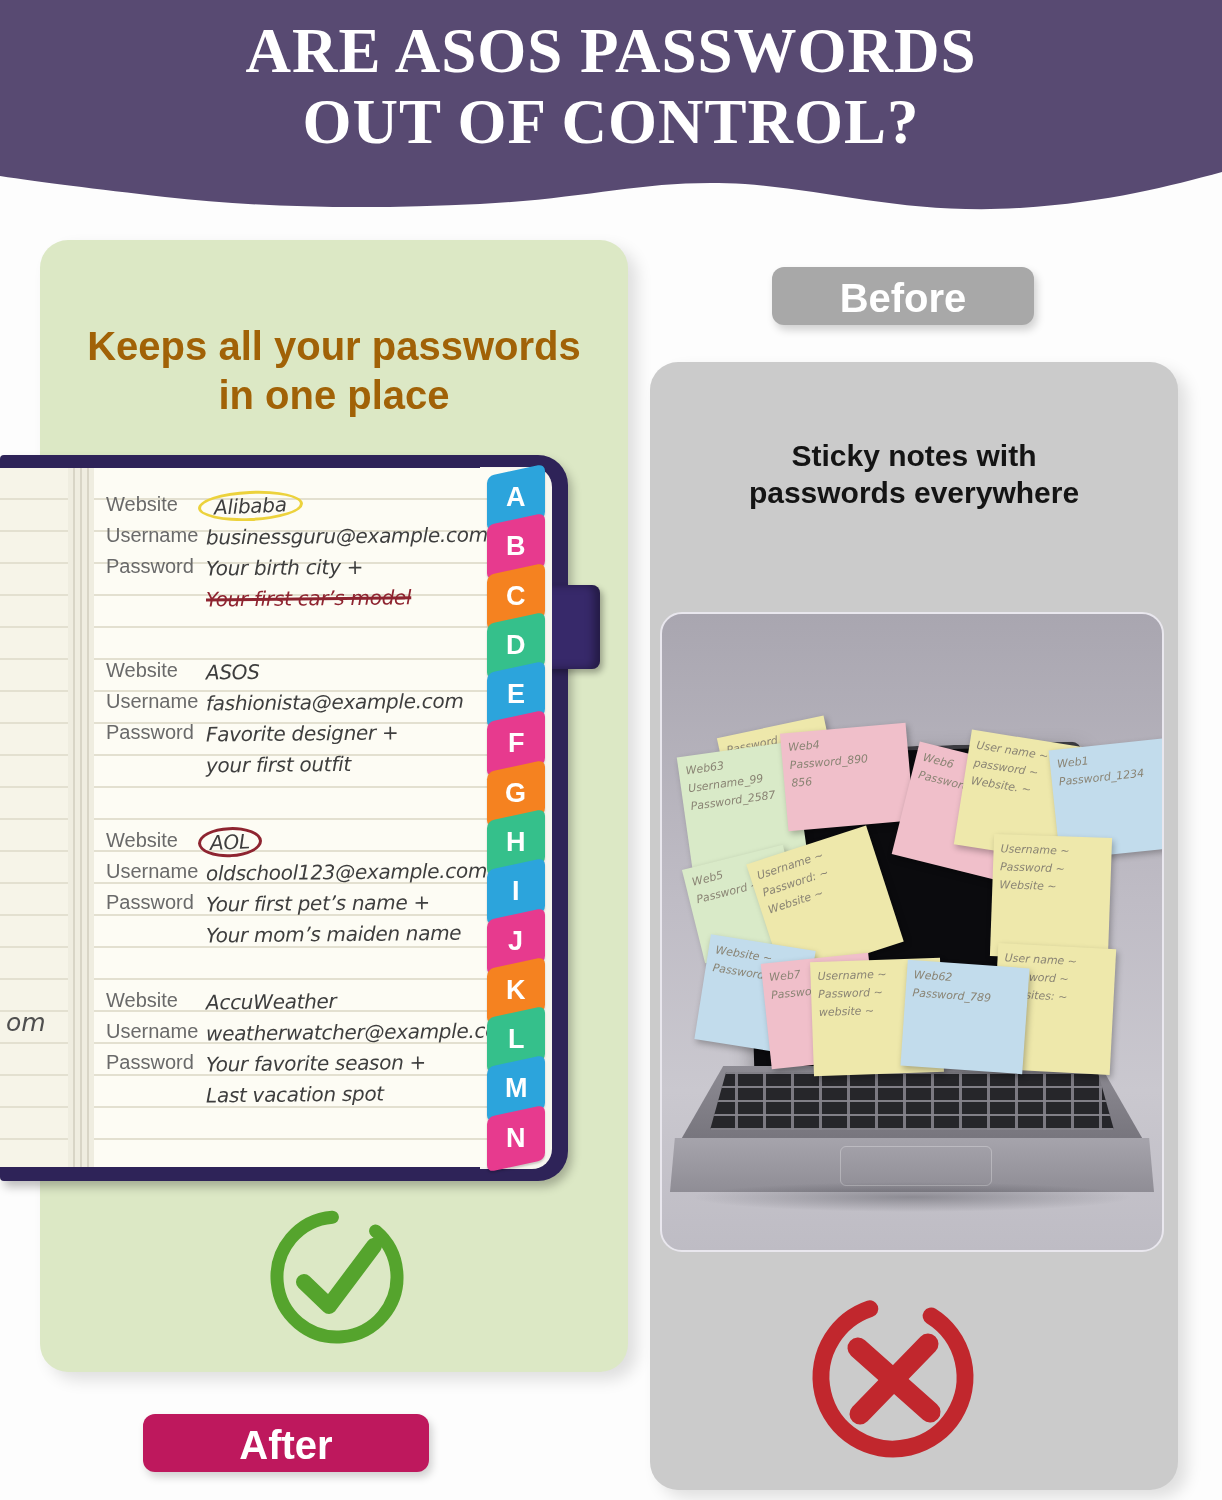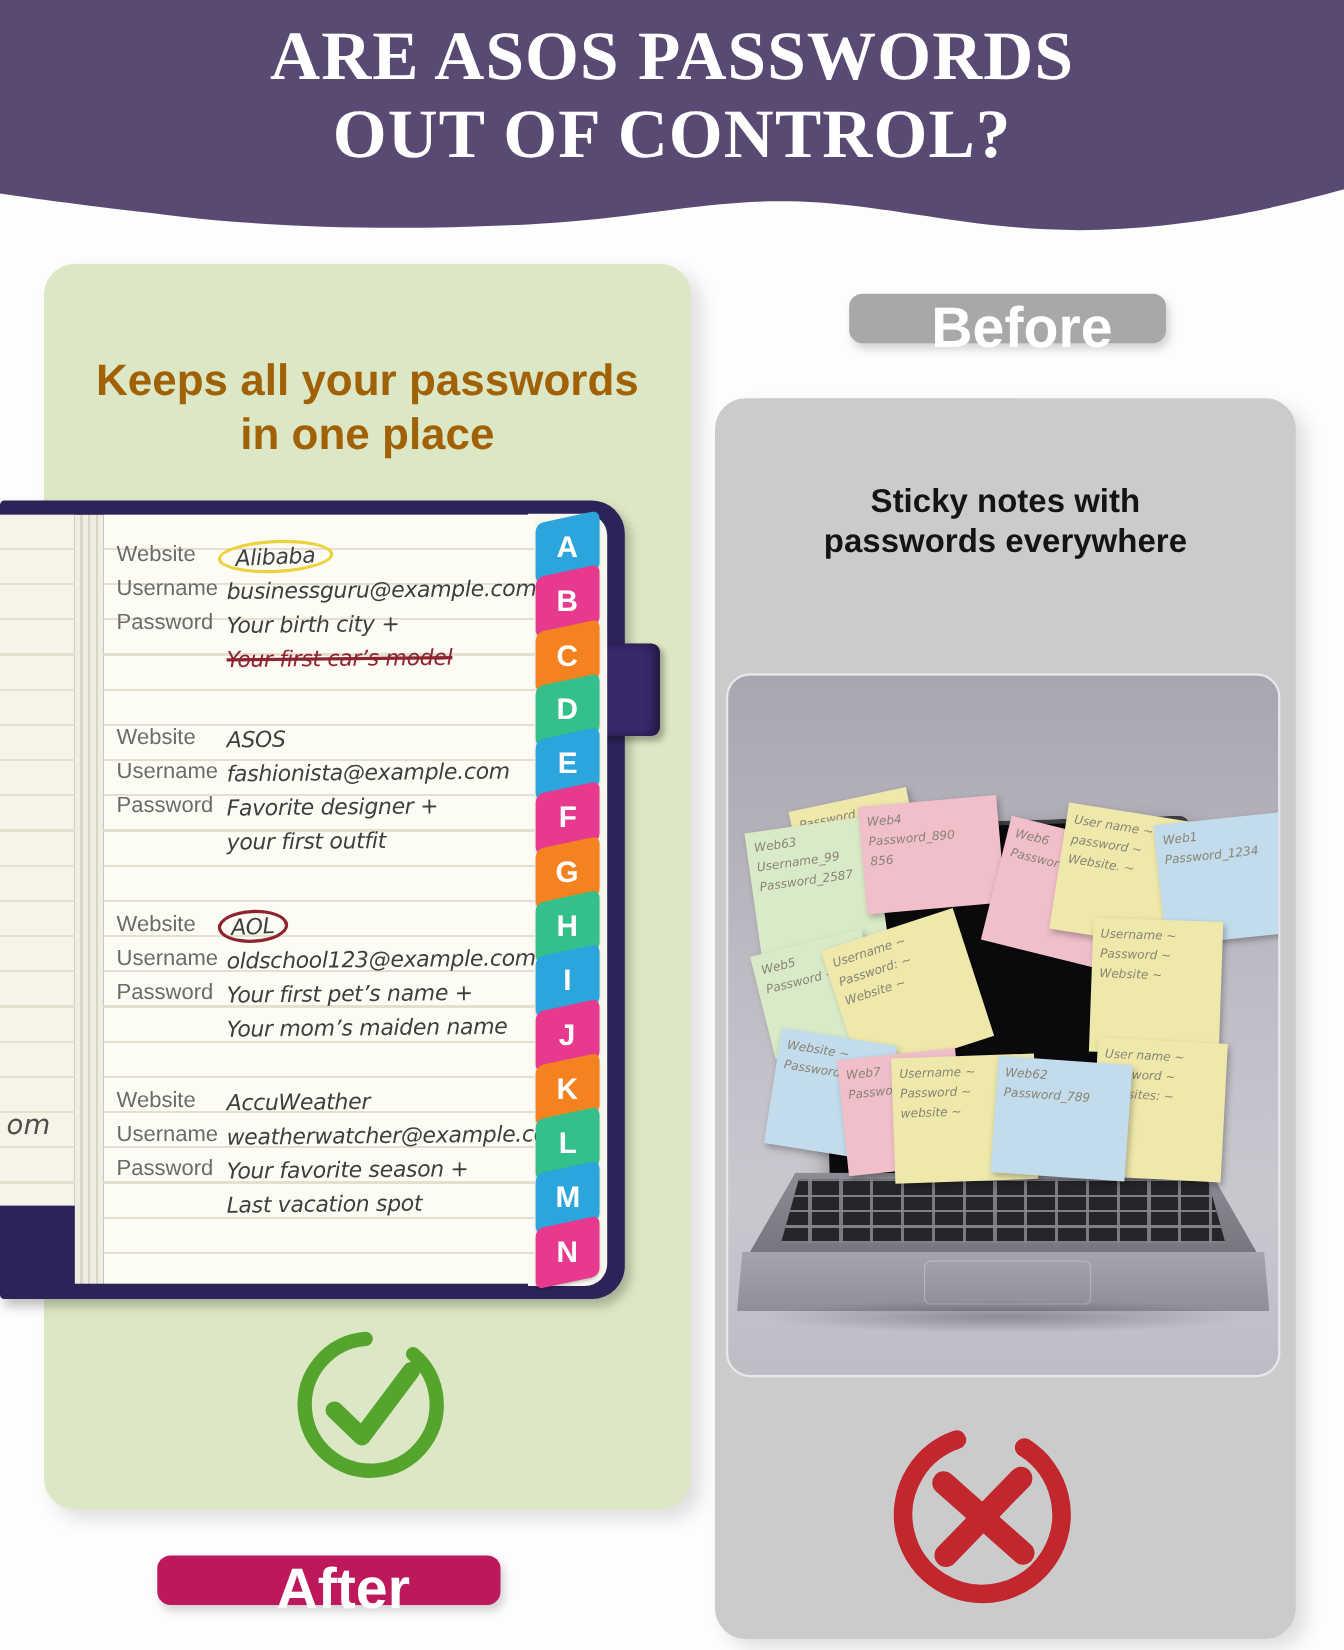--- a/index.html
+++ b/index.html
@@ -17,33 +17,33 @@
   .panel{position:absolute;border-radius:28px;box-shadow:9px 8px 16px rgba(0,0,0,0.12);}
   .panel-after{left:40px;top:240px;width:588px;height:1132px;background:#dce8c5;}
   .panel-before{left:650px;top:362px;width:528px;height:1128px;background:#cbcbcb;}
 
   .after-heading{position:absolute;left:40px;top:322px;width:588px;text-align:center;
                  color:#a16207;font-weight:bold;font-size:40px;line-height:1.22;}
   .before-heading{position:absolute;left:650px;top:438px;width:528px;text-align:center;
                  color:#141414;font-weight:bold;font-size:30px;line-height:1.22;}
 
   .badge{position:absolute;border-radius:12px;text-align:center;color:#ffffff;
-         font-weight:bold;font-size:52px;line-height:62px;height:45px;
-         box-shadow:3px 5px 9px rgba(0,0,0,0.18);padding-left:26px;}
+         font-weight:bold;font-size:40px;line-height:62px;height:58px;
+         box-shadow:3px 5px 9px rgba(0,0,0,0.18);}
   .badge-before{left:772px;top:267px;width:262px;background:#a8a8a8;}
   .badge-after{left:143px;top:1414px;width:286px;background:#be185d;}
 
   
   .book{position:absolute;left:0;top:455px;width:568px;height:726px;}
   .book-cover{position:absolute;left:0;top:0;width:568px;height:726px;background:#2e2358;
               border-radius:4px 30px 30px 4px;box-shadow:4px 6px 10px rgba(0,0,0,0.25);}
   .elastic-loop{position:absolute;left:544px;top:130px;width:56px;height:84px;background:#37296a;
                 border-radius:8px;box-shadow:inset -6px 0 8px rgba(0,0,0,0.35),3px 4px 6px rgba(0,0,0,0.3);}
-  .page{background:#fdfcf4;background-image:repeating-linear-gradient(to bottom,transparent 0 30px,#e3e0d0 30px 32px);}
-  .left-page{position:absolute;left:0;top:13px;width:68px;height:628px;background-color:#f6f4e8;text-decoration:underline;}
+  .page{background:#fdfcf4;background-image:repeating-linear-gradient(to bottom,transparent 0 30px,#e3e0d0 30px 32px);padding-left:24px;}
+  .left-page{position:absolute;left:0;top:13px;width:68px;height:699px;background-color:#f6f4e8;text-decoration:underline;}
   .left-page-text{position:absolute;left:6px;top:540px;font-family:"DejaVu Sans",sans-serif;
                   font-style:italic;font-size:25px;color:#4f4f4f;}
   .spine{position:absolute;left:68px;top:13px;width:26px;height:699px;
          background:repeating-linear-gradient(90deg,#efede0 0 5px,#d8d5c6 5px 7px);}
   .main-page{position:absolute;left:94px;top:13px;width:392px;height:699px;}
 
   .entry{position:absolute;left:12px;width:368px;}
   .nb-row{display:grid;grid-template-columns:100px 1fr;align-items:center;height:31px;}
   .nb-label{font-size:20px;color:#6a6a6a;}
   .nb-value{font-family:"DejaVu Sans",sans-serif;font-style:italic;font-size:20px;

